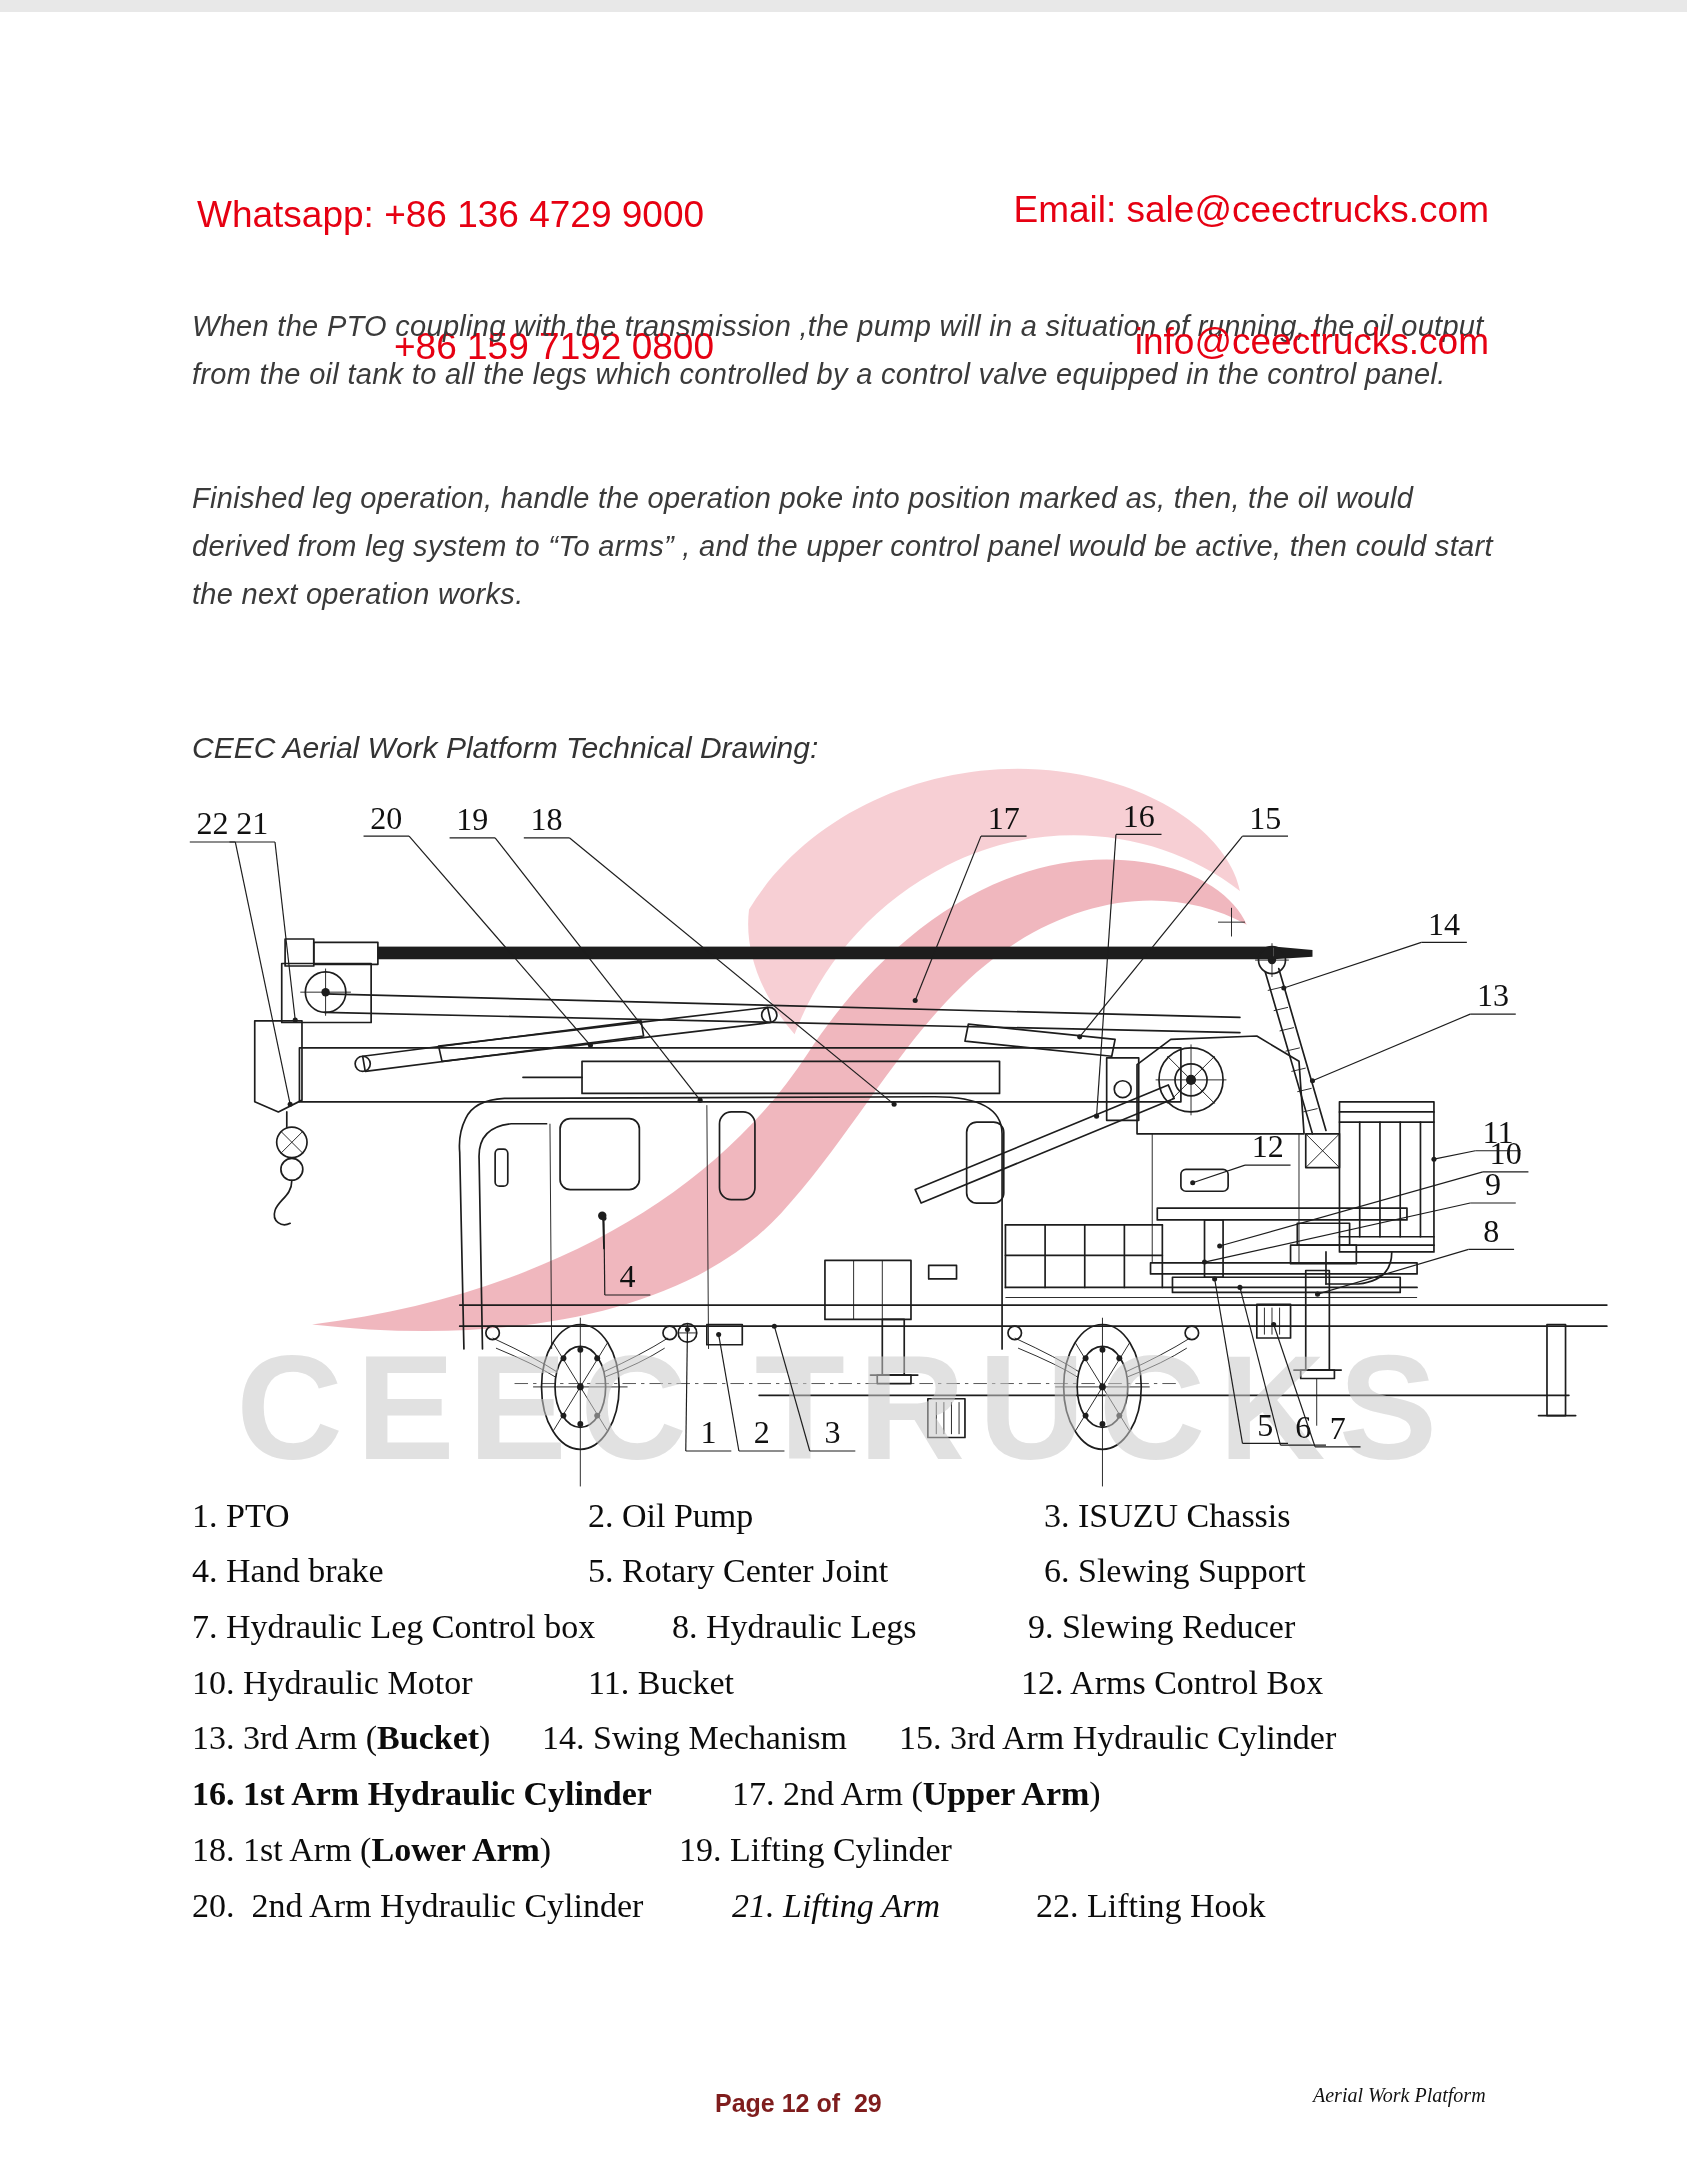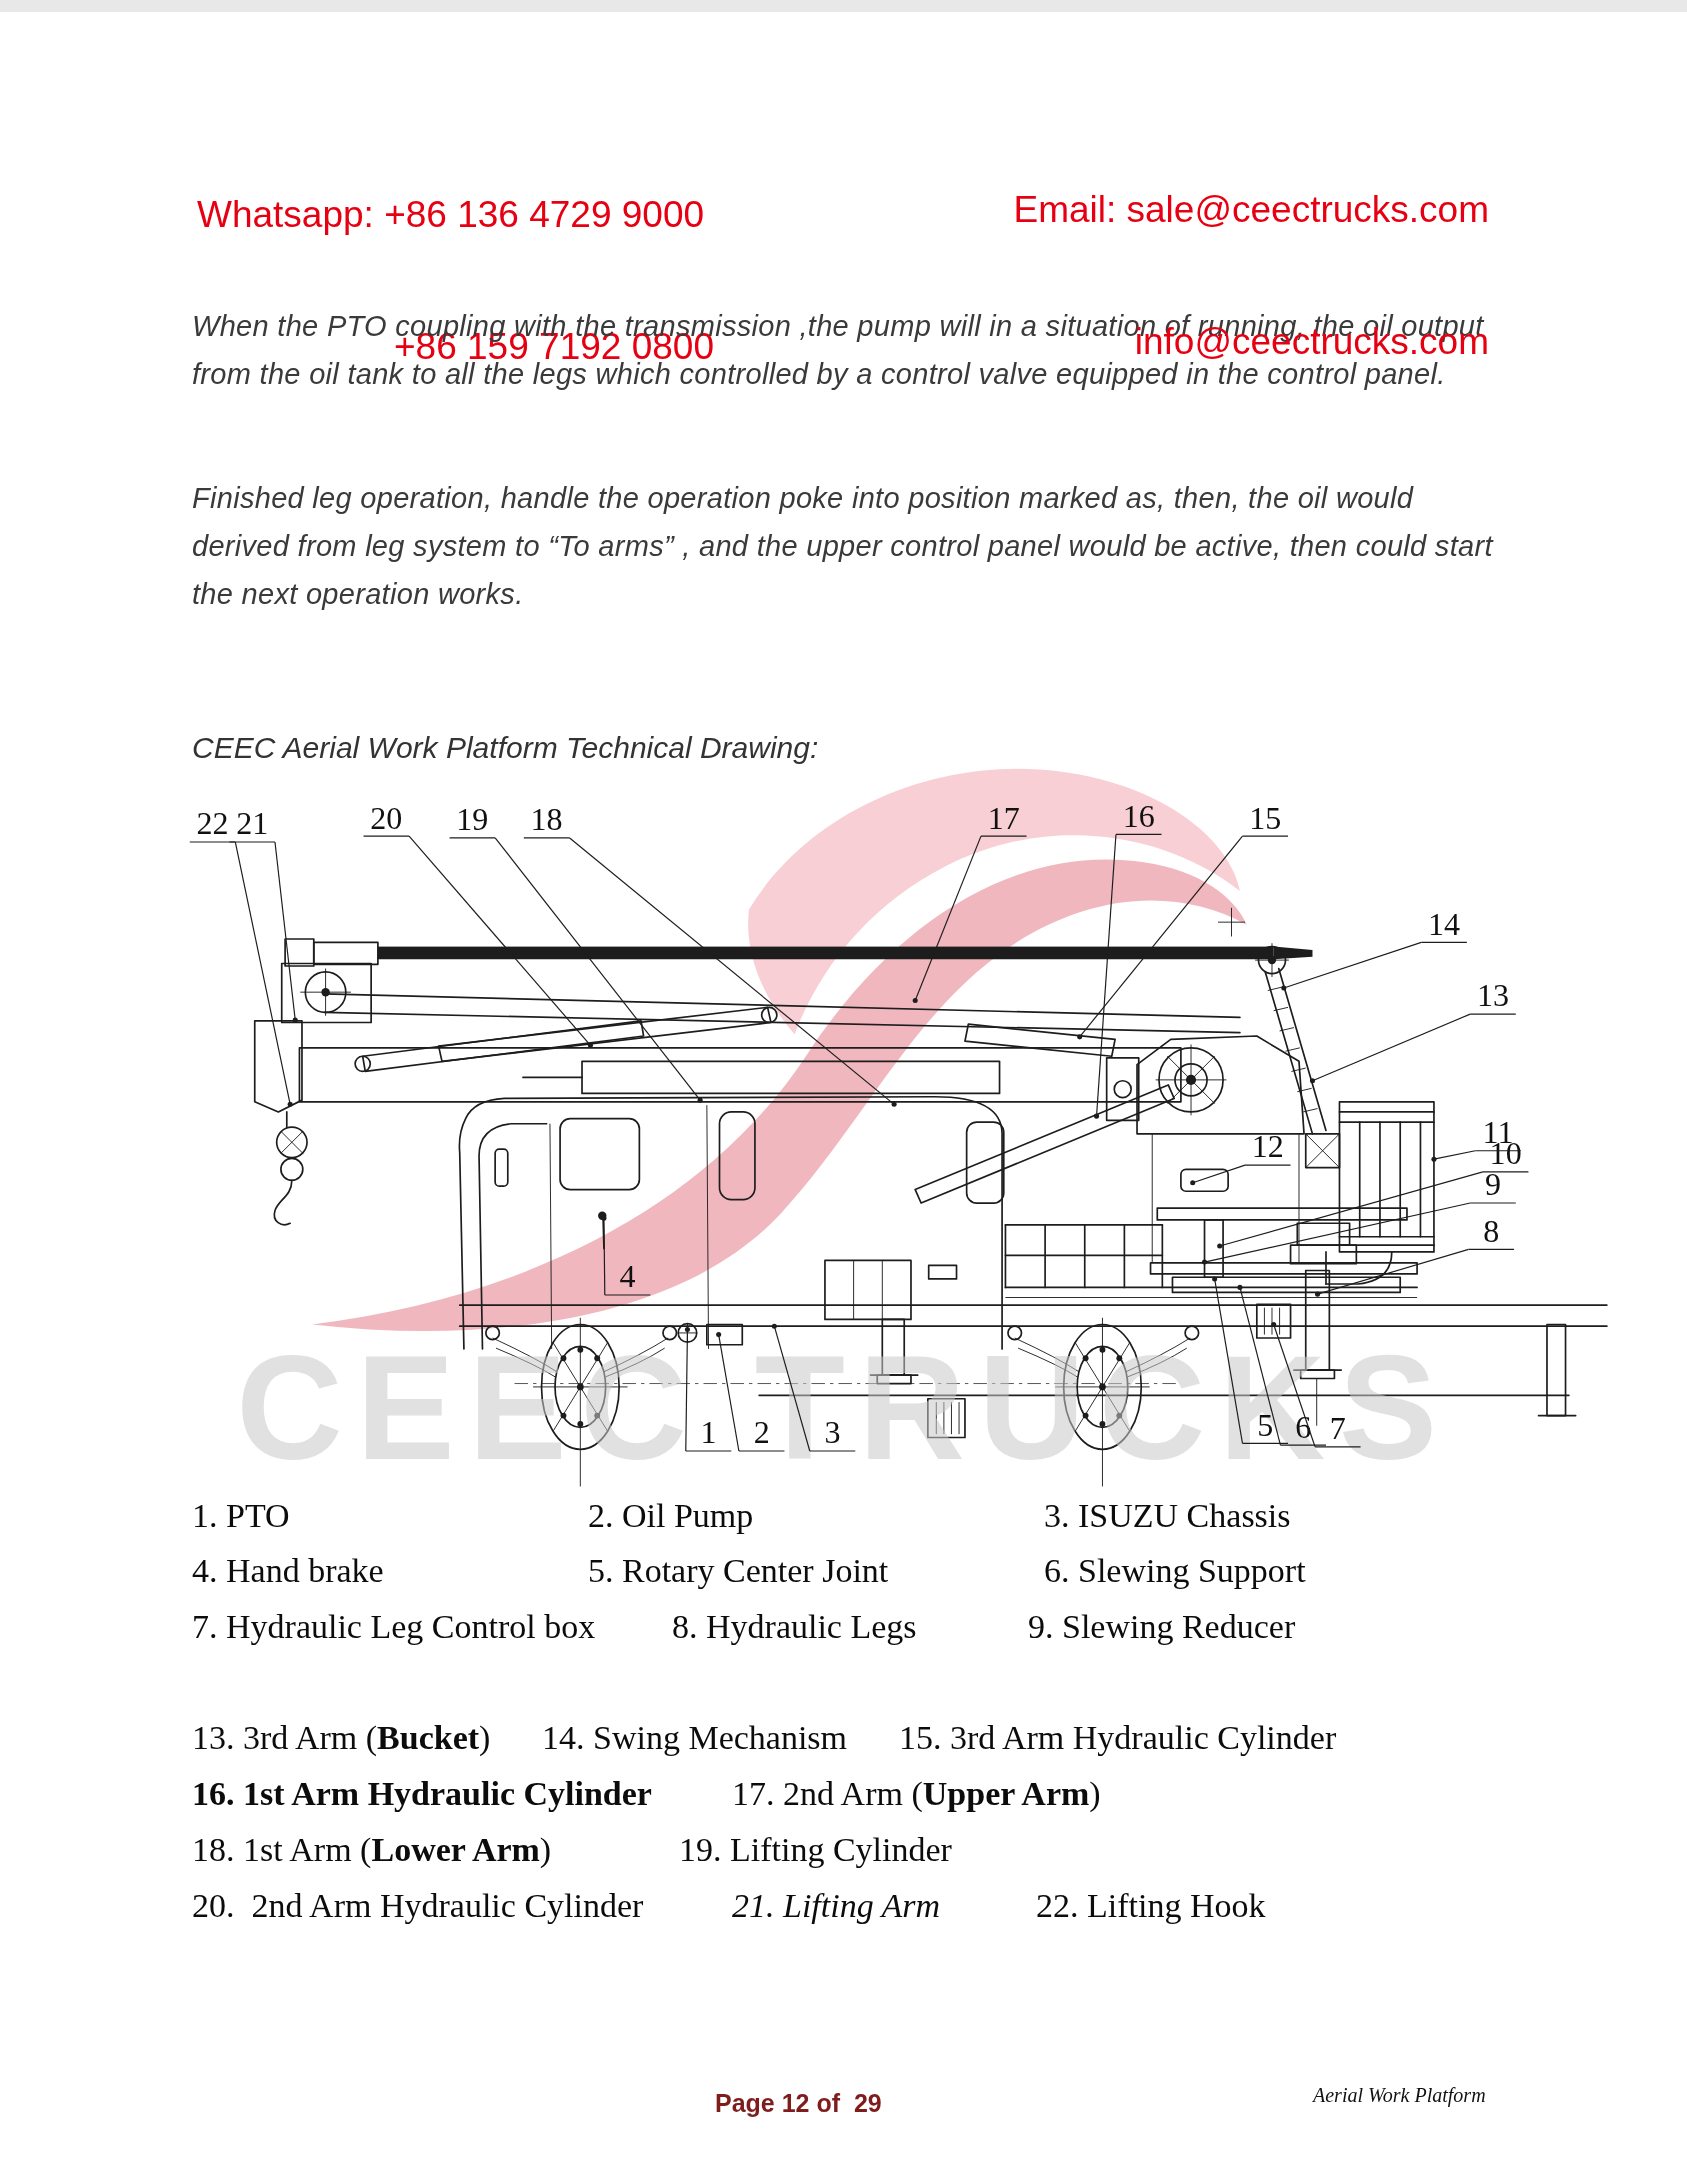--- a/index.html
+++ b/index.html
@@ -370,20 +370,25 @@
       <div class="parts-row" style="top: 1540px;">
         <span class="part-item" style="left: 192px;">4. Hand brake</span>
         <span class="part-item" style="left: 588px;">5. Rotary Center Joint</span>
         <span class="part-item" style="left: 1044px;">6. Slewing Support</span>
       </div>
       <div class="parts-row" style="top: 1596px;">
         <span class="part-item" style="left: 192px;">7. Hydraulic Leg Control box</span>
         <span class="part-item" style="left: 672px;">8. Hydraulic Legs</span>
         <span class="part-item" style="left: 1028px;">9. Slewing Reducer</span>
       </div>
+      <div class="parts-row" style="top: 1652px;">
+        <span class="part-item" style="left: 192px;">10. Hydraulic Motor</span>
+        <span class="part-item" style="left: 588px;">11. Bucket</span>
+        <span class="part-item" style="left: 1021px;">12. Arms Control Box</span>
+      </div>
       <div class="parts-row" style="top: 1707px;">
         <span class="part-item" style="left: 192px;">13. 3rd Arm (<b>Bucket</b>)</span>
         <span class="part-item" style="left: 542px;">14. Swing Mechanism</span>
         <span class="part-item" style="left: 899px;">15. 3rd Arm Hydraulic Cylinder</span>
       </div>
       <div class="parts-row" style="top: 1763px;">
         <span class="part-item" style="left: 192px; font-weight: bold;">16. 1st Arm Hydraulic Cylinder</span>
         <span class="part-item" style="left: 732px;">17. 2nd Arm (<b>Upper Arm</b>)</span>
       </div>
       <div class="parts-row" style="top: 1819px;">

